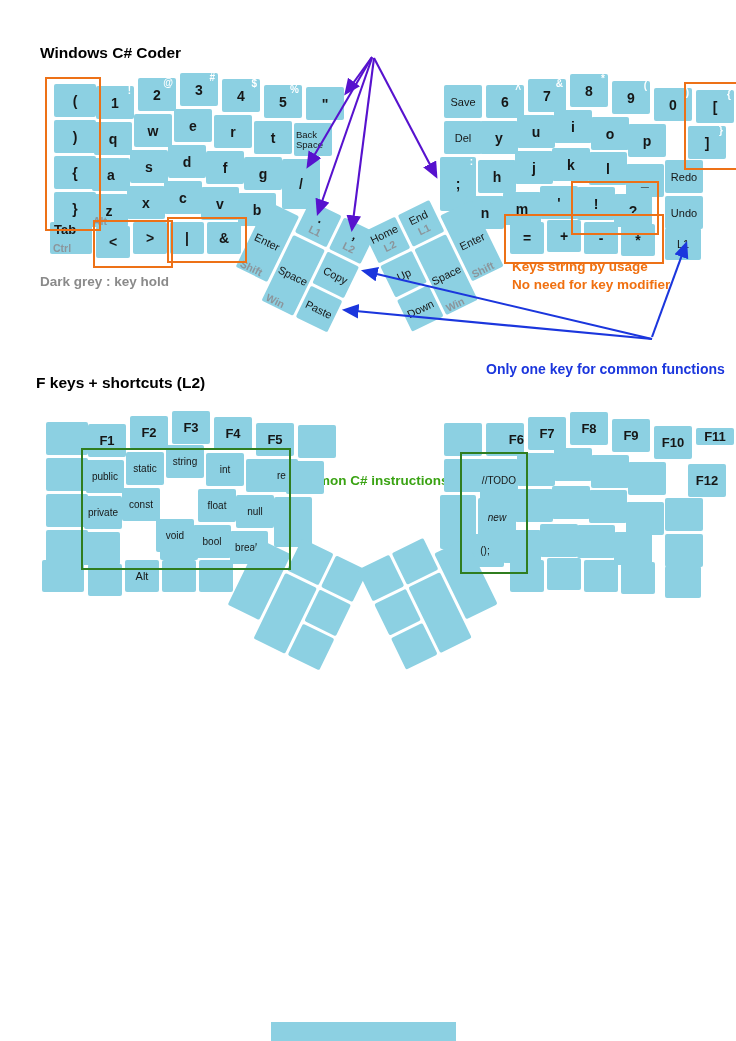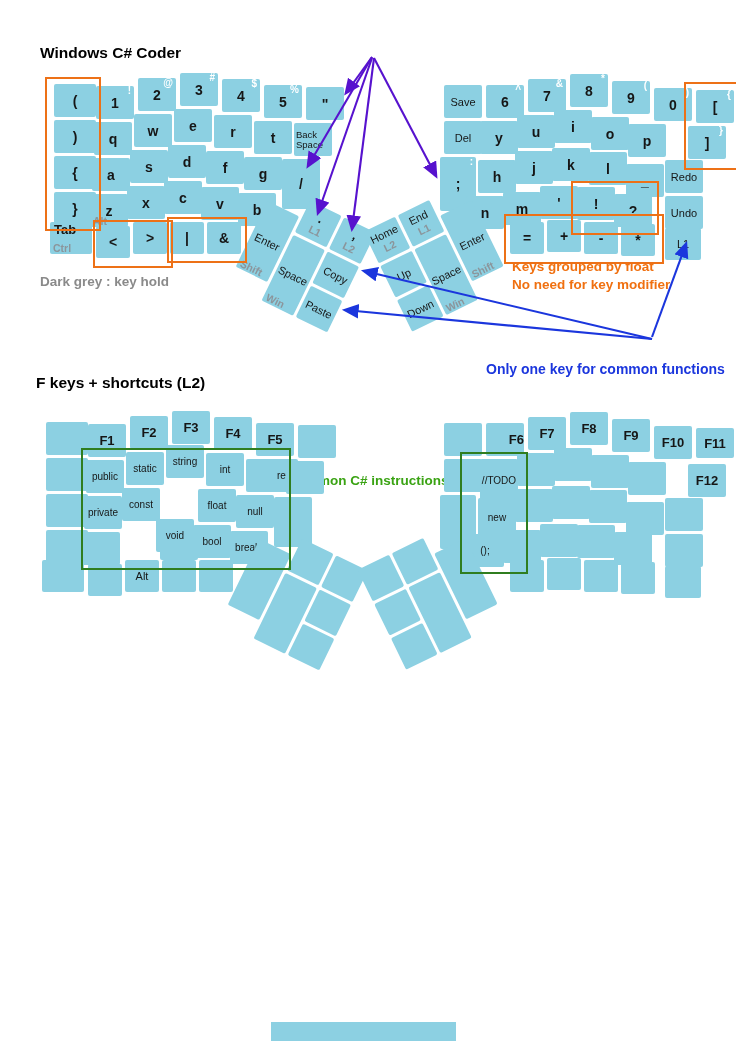--- a/index.html
+++ b/index.html
@@ -38,21 +38,21 @@
   .arrow-blue{stroke:#1B36DD;stroke-width:2.1;fill:none;}
   #cutbar{position:absolute;background:#8CD0E2;}
 </style>
 </head>
 <body>
 
 <div id="stage">
   <div class="ann t1">Windows C# Coder</div>
   <div class="ann darkgrey">Dark grey : key hold</div>
   <div class="ann orangeTxt">
-    <div>Keys grouped by float</div>
+    <div>Keys string by usage</div>
     <div>No need for key modifier</div>
   </div>
   <div class="ann blueTxt">Only one key for common functions</div>
   <div class="ann t2">F keys + shortcuts (L2)</div>
   <div class="ann greenTxt">Common C# instructions</div>
 
   <div id="keys-root">
       <div style="position: absolute; left: 0px; top: 0px;">
         <div class="key sym" style="left: 54px; top: 84px; width: 42px; height: 33px;">
           <span class="lbl">(</span>
@@ -371,21 +371,21 @@
         </div>
         <div class="key fkey" style="left: 570px; top: 412px; width: 38px; height: 33px;">
           <span class="lbl">F8</span>
         </div>
         <div class="key fkey" style="left: 612px; top: 419px; width: 38px; height: 33px;">
           <span class="lbl">F9</span>
         </div>
         <div class="key fkey" style="left: 654px; top: 426px; width: 38px; height: 33px;">
           <span class="lbl">F10</span>
         </div>
-        <div class="key fkey" style="left: 696px; top: 428px; width: 38px; height: 30px;">
+        <div class="key fkey" style="left: 696px; top: 428px; width: 38px; height: 17px;">
           <span class="lbl">F11</span>
         </div>
         <div class="key sym" style="left: 444px; top: 459px; width: 38px; height: 33px;">
           <span class="lbl"></span>
         </div>
         <div class="key code" style="left: 480px; top: 459px; width: 38px; height: 43px;">
           <span class="lbl">//TODO</span>
         </div>
         <div class="key sym" style="left: 517px; top: 453px; width: 38px; height: 33px;">
           <span class="lbl"></span>
@@ -398,21 +398,21 @@
         </div>
         <div class="key sym" style="left: 628px; top: 462px; width: 38px; height: 33px;">
           <span class="lbl"></span>
         </div>
         <div class="key fkey" style="left: 688px; top: 464px; width: 38px; height: 33px;">
           <span class="lbl">F12</span>
         </div>
         <div class="key sym" style="left: 440px; top: 495px; width: 36px; height: 54px;">
           <span class="lbl"></span>
         </div>
-        <div class="key code" style="left: 478px; top: 498px; width: 38px; height: 38px;">
+        <div class="key code" style="left: 478px; top: 498px; width: 38px; height: 38px; font-style: italic;">
           <span class="lbl">new</span>
         </div>
         <div class="key sym" style="left: 515px; top: 489px; width: 38px; height: 33px;">
           <span class="lbl"></span>
         </div>
         <div class="key sym" style="left: 552px; top: 486px; width: 38px; height: 33px;">
           <span class="lbl"></span>
         </div>
         <div class="key sym" style="left: 589px; top: 490px; width: 38px; height: 33px;">
           <span class="lbl"></span>

